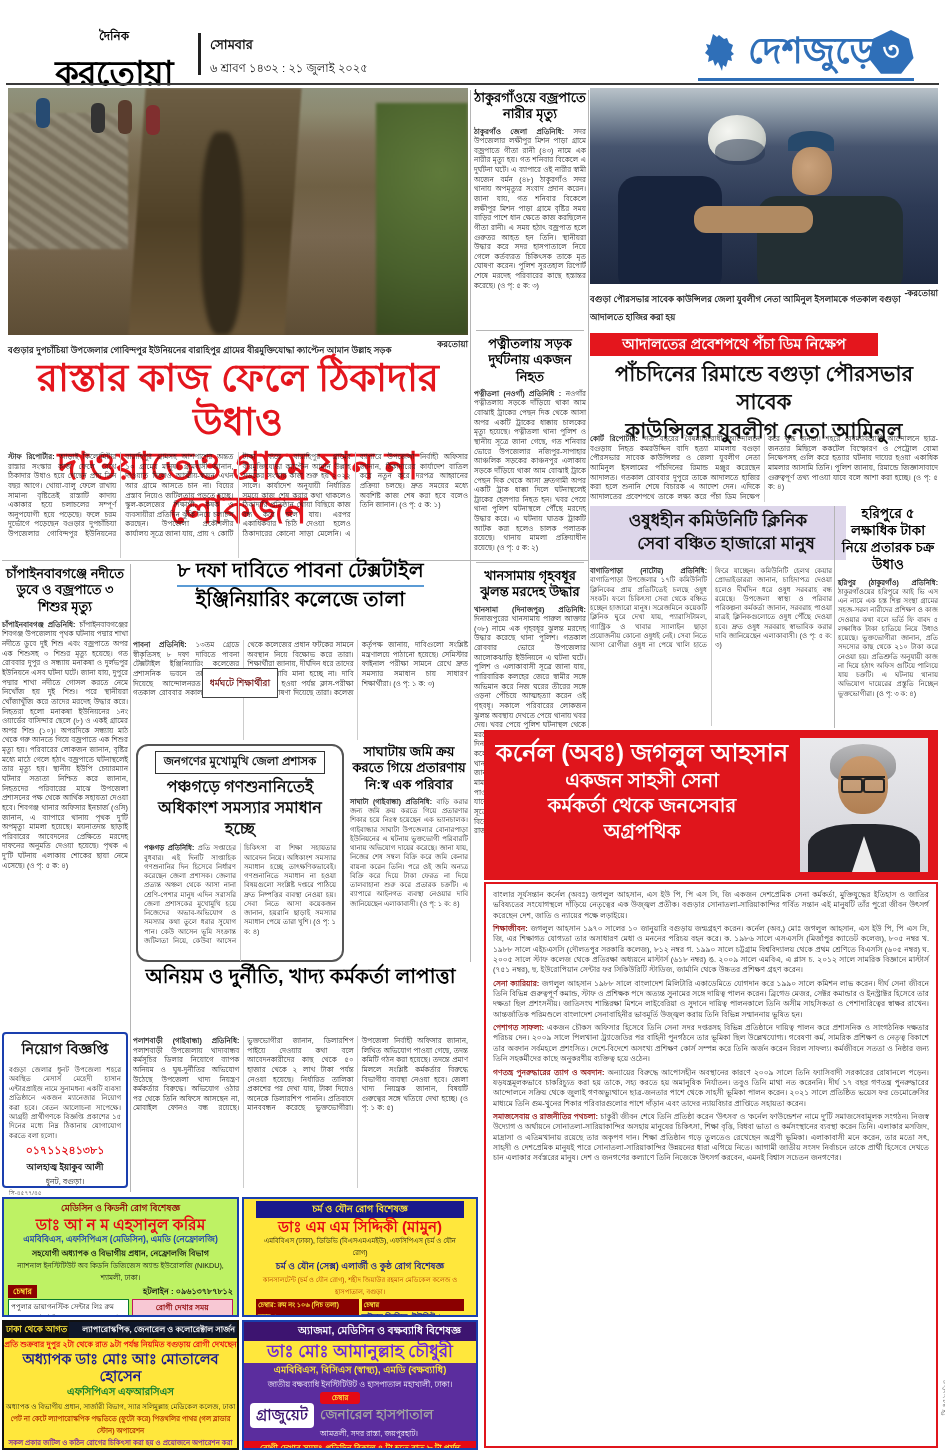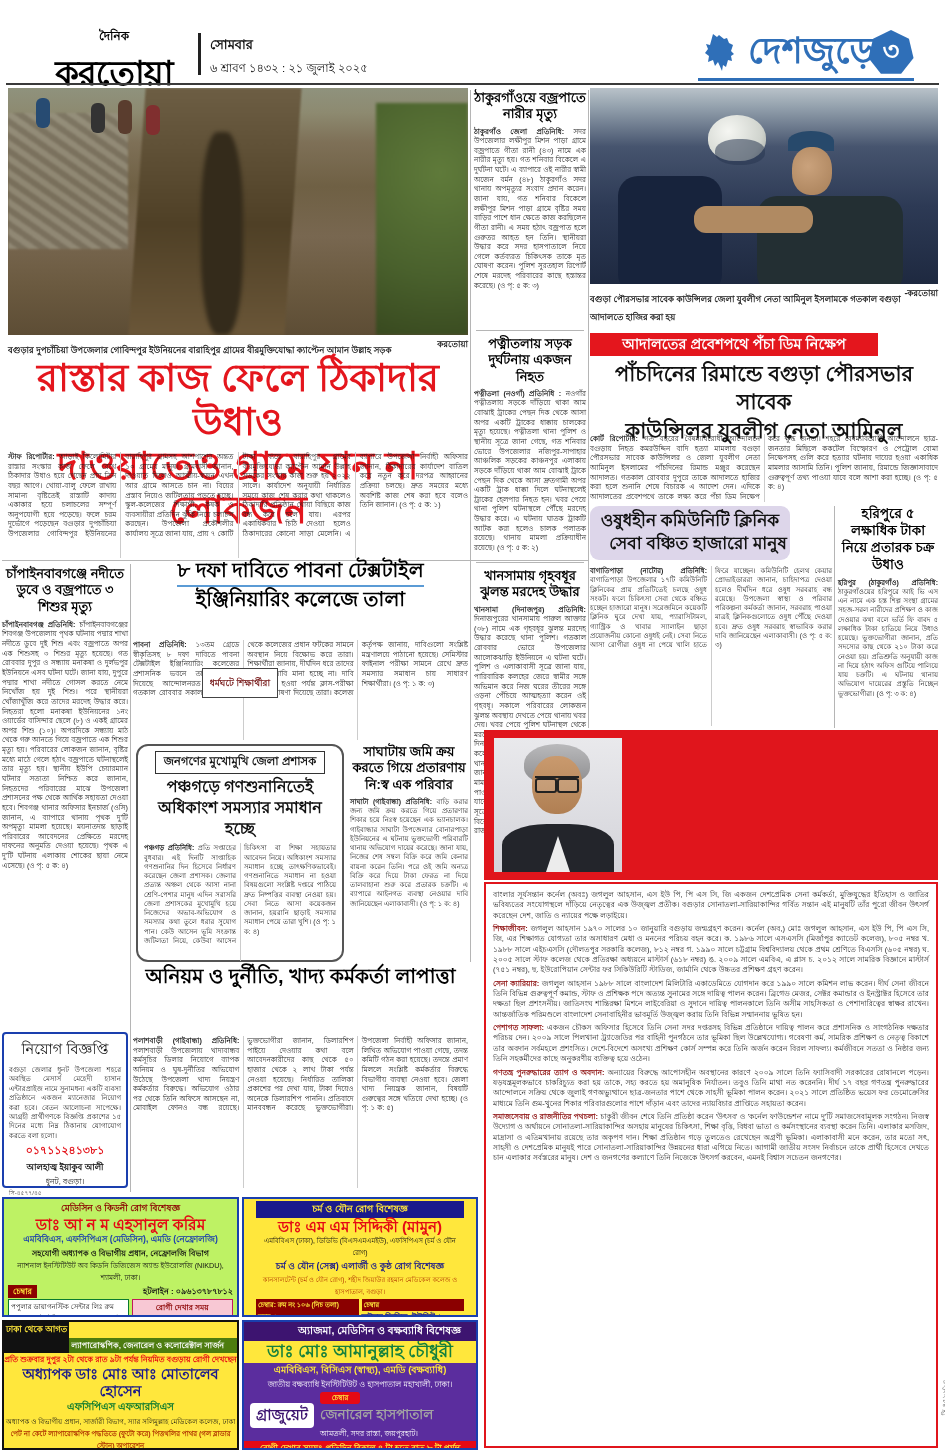--- a/index.html
+++ b/index.html
@@ -126,21 +126,21 @@
 
   <div class="abs" style="left:2px;top:566px;width:126px;">
     <div class="sm-hl ctr">চাঁপাইনবাবগঞ্জে নদীতে ডুবে ও বজ্রপাতে ৩ শিশুর মৃত্যু</div>
     <div class="bd just" style="margin-top:5px;">
       <b class="byl">চাঁপাইনবাবগঞ্জ প্রতিনিধি:</b>
       <span>চাঁপাইনবাবগঞ্জের শিবগঞ্জ উপজেলায় পৃথক ঘটনায় পদ্মার শাখা নদীতে ডুবে দুই শিশু এবং বজ্রপাতে অপর এক শিশুসহ ৩ শিশুর মৃত্যু হয়েছে। গত রোববার দুপুর ও সন্ধ্যায় মনাকষা ও দুর্লভপুর ইউনিয়নে এসব ঘটনা ঘটে। জানা যায়, দুপুরে পদ্মার শাখা নদীতে গোসল করতে নেমে নিখোঁজ হয় দুই শিশু। পরে স্থানীয়রা খোঁজাখুঁজি করে তাদের মরদেহ উদ্ধার করে। নিহতরা হলো মনাকষা ইউনিয়নের ১নং ওয়ার্ডের বাসিন্দার ছেলে (৮) ও একই গ্রামের অপর শিশু (১০)। অপরদিকে সন্ধ্যায় মাঠ থেকে গরু আনতে গিয়ে বজ্রপাতে এক শিশুর মৃত্যু হয়। পরিবারের লোকজন জানান, বৃষ্টির মধ্যে মাঠে গেলে হঠাৎ বজ্রপাতে ঘটনাস্থলেই তার মৃত্যু হয়। স্থানীয় ইউপি চেয়ারম্যান ঘটনার সত্যতা নিশ্চিত করে জানান, নিহতদের পরিবারের মাঝে উপজেলা প্রশাসনের পক্ষ থেকে আর্থিক সহায়তা দেওয়া হবে। শিবগঞ্জ থানার অফিসার ইনচার্জ (ওসি) জানান, এ ব্যাপারে থানায় পৃথক দু'টি অপমৃত্যু মামলা হয়েছে। ময়নাতদন্ত ছাড়াই পরিবারের আবেদনের প্রেক্ষিতে মরদেহ দাফনের অনুমতি দেওয়া হয়েছে। পৃথক এ দু'টি ঘটনায় এলাকায় শোকের ছায়া নেমে এসেছে। (ও পৃ: ৫ ক: ৪)</span>
     </div>
   </div>
 
   <div class="abs niyog" style="left:2px;top:1032px;width:126px;height:156px;">
-    <div class="ctr" style="font-size:14.5px;font-weight:normal;">নিয়োগ বিজ্ঞপ্তি</div>
+    <div class="ctr" style="font-size:14.5px;font-weight:bold;">নিয়োগ বিজ্ঞপ্তি</div>
     <div class="bd just" style="margin-top:3px;font-size:7px;">বগুড়া জেলার ধুনট উপজেলা শহরে অবস্থিত মেসার্স মেহেদী হাসান এন্টারপ্রাইজ নামে সুনামধন্য একটি ব্যবসা প্রতিষ্ঠানে একজন ম্যানেজার নিয়োগ করা হবে। বেতন আলোচনা সাপেক্ষে। আগ্রহী প্রার্থীগণকে বিজ্ঞপ্তি প্রকাশের ১৫ দিনের মধ্যে নিম্ন ঠিকানায় যোগাযোগ করতে বলা হলো।</div>
     <div class="ctr" style="color:#e4161d;font-weight:bold;font-size:11px;margin-top:2px;">০১৭১১২৪১৩৮১</div>
     <div class="ctr" style="font-weight:bold;font-size:8.6px;">আলহাজ্ব ইয়াকুব আলী</div>
     <div class="ctr" style="font-size:7.6px;">ধুনট, বগুড়া।</div>
     <div style="font-size:6px;color:#555;">সি-৪৫৭৭/৪৫</div>
   </div>
 
   <div class="abs ctr" style="left:133px;top:558px;width:335px;">
     <div class="mid-hl" style="display:inline-block;border-bottom:2px solid #5b9bd5;padding-bottom:2px;">৮ দফা দাবিতে পাবনা টেক্সটাইল</div>
     <div class="mid-hl">ইঞ্জিনিয়ারিং কলেজে তালা</div>
@@ -216,39 +216,45 @@
   <div class="abs kicker-bar" style="left:590px;top:333px;width:288px;height:23px;">আদালতের প্রবেশপথে পঁচা ডিম নিক্ষেপ</div>
   <div class="abs ctr" style="left:590px;top:360px;width:348px;">
     <div style="font-size:21px;font-weight:bold;line-height:1.35;">পাঁচদিনের রিমান্ডে বগুড়া পৌরসভার সাবেক</div>
     <div style="font-size:21px;font-weight:bold;line-height:1.35;">কাউন্সিলর যুবলীগ নেতা আমিনুল</div>
   </div>
   <div class="abs bd cols2 just" style="left:590px;top:434px;width:348px;height:68px;">
     <b class="byl">কোর্ট রিপোর্টার:</b>
     <span>গত বছরের বৈষম্যবিরোধী আন্দোলনে বগুড়ায় নিহত কমরউদ্দিন বাদি হত্যা মামলায় বগুড়া পৌরসভার সাবেক কাউন্সিলর ও জেলা যুবলীগ নেতা আমিনুল ইসলামের পাঁচদিনের রিমান্ড মঞ্জুর করেছেন আদালত। গতকাল রোববার দুপুরে তাকে আদালতে হাজির করা হলে শুনানি শেষে বিচারক এ আদেশ দেন। এদিকে আদালতের প্রবেশপথে তাকে লক্ষ্য করে পঁচা ডিম নিক্ষেপ করে ক্ষুব্ধ জনতা। শহরে বৈষম্যবিরোধী আন্দোলনে ছাত্র-জনতার মিছিলে ককটেল বিস্ফোরণ ও পেট্রোল বোমা নিক্ষেপসহ গুলি করে হত্যার ঘটনায় দায়ের হওয়া একাধিক মামলার আসামি তিনি। পুলিশ জানায়, রিমান্ডে জিজ্ঞাসাবাদে গুরুত্বপূর্ণ তথ্য পাওয়া যাবে বলে আশা করা হচ্ছে। (ও পৃ: ৫ ক: ৪)</span>
   </div>
 
-  <div class="abs ctr" style="left:590px;top:506px;width:200px;background:#ddd6ea;padding:4px 0;border-radius:9px;">
+  <div class="abs ctr" style="left:590px;top:506px;width:256px;background:#ddd6ea;padding:4px 0;">
     <div style="font-size:17px;font-weight:bold;line-height:1.35;">ওষুধহীন কমিউনিটি ক্লিনিক</div>
     <div style="font-size:17px;font-weight:bold;line-height:1.35;padding-left:16px;">সেবা বঞ্চিত হাজারো মানুষ</div>
   </div>
   <div class="abs bd cols2 just" style="left:590px;top:566px;width:242px;height:160px;font-size:6.9px;">
     <b class="byl">বাগাতিপাড়া (নাটোর) প্রতিনিধি:</b>
     <span>বাগাতিপাড়া উপজেলার ১৭টি কমিউনিটি ক্লিনিকের প্রায় প্রতিটিতেই চলছে ওষুধ সংকট। ফলে চিকিৎসা সেবা থেকে বঞ্চিত হচ্ছেন হাজারো মানুষ। সরেজমিনে কয়েকটি ক্লিনিক ঘুরে দেখা যায়, প্যারাসিটামল, গ্যাস্ট্রিক ও খাবার স্যালাইন ছাড়া প্রয়োজনীয় কোনো ওষুধই নেই। সেবা নিতে আসা রোগীরা ওষুধ না পেয়ে খালি হাতে ফিরে যাচ্ছেন। কমিউনিটি হেলথ কেয়ার প্রোভাইডাররা জানান, চাহিদাপত্র দেওয়া হলেও দীর্ঘদিন ধরে ওষুধ সরবরাহ বন্ধ রয়েছে। উপজেলা স্বাস্থ্য ও পরিবার পরিকল্পনা কর্মকর্তা জানান, সরবরাহ পাওয়া মাত্রই ক্লিনিকগুলোতে ওষুধ পৌঁছে দেওয়া হবে। দ্রুত ওষুধ সরবরাহ স্বাভাবিক করার দাবি জানিয়েছেন এলাকাবাসী। (ও পৃ: ৫ ক: ৩)</span>
   </div>
   <div class="abs vline" style="left:834px;top:506px;height:222px;"></div>
 
   <div class="abs" style="left:838px;top:506px;width:100px;">
     <div class="sm-hl ctr" style="font-size:13.5px;">হরিপুরে ৫ লক্ষাধিক টাকা নিয়ে প্রতারক চক্র উধাও</div>
     <div class="bd just" style="margin-top:4px;font-size:6.9px;">
       <b class="byl">হরিপুর (ঠাকুরগাঁও) প্রতিনিধি:</b>
       <span>ঠাকুরগাঁওয়ের হরিপুরে আই ভি এস এন নামে এক হস্ত শিল্প সংস্থা গ্রামের সহজ-সরল নারীদের প্রশিক্ষণ ও কাজ দেওয়ার কথা বলে ভর্তি ফি বাবদ ৫ লক্ষাধিক টাকা হাতিয়ে নিয়ে উধাও হয়েছে। ভুক্তভোগীরা জানান, প্রতি সদস্যের কাছ থেকে ২১০ টাকা করে নেওয়া হয়। প্রতিশ্রুতি অনুযায়ী কাজ না দিয়ে হঠাৎ অফিস গুটিয়ে পালিয়ে যায় চক্রটি। এ ঘটনায় থানায় অভিযোগ দায়েরের প্রস্তুতি নিচ্ছেন ভুক্তভোগীরা। (ও পৃ: ৩ ক: ৪)</span>
     </div>
   </div>
 
   <div class="abs feat-box" style="left:484px;top:730px;width:454px;height:150px;">
+    <div style="flex:1;text-align:center;">
+      <div class="feat-hl1">কর্নেল (অবঃ) জগলুল আহসান</div>
+      <div class="feat-hl2">একজন সাহসী সেনা</div>
+      <div class="feat-hl2">কর্মকর্তা থেকে জনসেবার</div>
+      <div class="feat-hl2">অগ্রপথিক</div>
+    </div>
     <div class="portrait">
       <div class="po-hair"></div>
       <div class="po-face"></div>
       <div class="po-glass">
           <i></i>
           <i></i>
         </div>
       <div class="po-suit"></div>
       <div class="po-shirt"></div>
     </div>
@@ -302,34 +308,34 @@
         <div style="color:#1a1a8c;font-weight:bold;font-size:8.4px;">ডক্টরস ক্লিনিক, ইউনিট-২</div>
         <div style="font-size:6.4px;">ঠনঠনিয়া, শেরপুর রোড, বগুড়া।</div>
 
       </div>
     </div>
   </div>
 
   <div class="abs ad adC" style="left:2px;top:1320px;width:237px;height:130px;padding:0;">
     <div style="display:flex;">
       <span class="strip" style="background:#111;color:#ffe73c;font-weight:bold;font-size:8.6px;white-space:nowrap;">ঢাকা থেকে আগত</span>
-      <span class="strip" style="background:#4d7c0f;color:#fff;font-weight:bold;font-size:8px;flex:1;text-align:left;margin-top:16px;">ল্যাপারোস্কপিক, জেনারেল ও কলোরেক্টাল সার্জন</span>
+      <span class="strip" style="background:#0f172a;color:#fff;font-weight:bold;font-size:8px;flex:1;text-align:right;">ল্যাপারোস্কপিক, জেনারেল ও কলোরেক্টাল সার্জন</span>
     </div>
     <div class="ctr" style="color:#e50914;font-weight:bold;font-size:7.8px;">প্রতি শুক্রবার দুপুর ২টা থেকে রাত ৯টা পর্যন্ত নিয়মিত বগুড়ায় রোগী দেখছেন</div>
     <div class="ctr" style="color:#1a1a8c;font-weight:bold;font-size:14.5px;line-height:1.15;">অধ্যাপক ডাঃ মোঃ আঃ মোতালেব হোসেন</div>
     <div class="ctr" style="color:#0a7a2f;font-weight:bold;font-size:10px;">এফসিপিএস এফআরসিএস</div>
     <div class="ctr" style="font-size:7px;">অধ্যাপক ও বিভাগীয় প্রধান, সার্জারী বিভাগ, স্যার সলিমুল্লাহ মেডিকেল কলেজ, ঢাকা</div>
     <div class="ctr" style="color:#b03400;font-size:7px;font-weight:bold;">পেট না কেটে ল্যাপারোস্কপিক পদ্ধতিতে (ফুটো করে) পিত্তথলির পাথর (গল ব্লাডার স্টোন) অপারেশন</div>
     <div class="ctr" style="color:#7a1fa0;font-size:7px;font-weight:bold;">সকল প্রকার জটিল ও কঠিন রোগের চিকিৎসা করা হয় ও প্রয়োজনে অপারেশন করা হয়</div>
 
   </div>
 
   <div class="abs ad adD" style="left:242px;top:1320px;width:236px;height:130px;padding:0;">
     <div class="ctr strip" style="background:#3d1470;color:#fff;font-weight:bold;font-size:10.5px;padding-left:41px;">অ্যাজমা, মেডিসিন ও বক্ষব্যাধি বিশেষজ্ঞ</div>
-    <div class="ctr strip" style="background:#ffe73c;color:#15803d;font-weight:bold;font-size:17px;line-height:1.15;">ডাঃ মোঃ আমানুল্লাহ চৌধুরী</div>
+    <div class="ctr strip" style="background:#ffe73c;color:#6d28d9;font-weight:bold;font-size:17px;line-height:1.15;">ডাঃ মোঃ আমানুল্লাহ চৌধুরী</div>
     <div class="ctr" style="color:#ffe73c;font-weight:bold;font-size:9.5px;">এমবিবিএস, বিসিএস (স্বাস্থ্য), এমডি (বক্ষব্যাধি)</div>
     <div class="ctr" style="font-size:8px;">জাতীয় বক্ষব্যাধি ইনস্টিটিউট ও হাসপাতাল মহাখালী, ঢাকা।</div>
     <div style="display:flex;align-items:center;gap:6px;padding:1px 6px;">
       <span style="background:#fff;color:#3d1470;font-weight:bold;font-size:15px;padding:0 6px;border-radius:4px;">গ্রাজুয়েট</span>
       <span>
         <span style="display:block;background:#e50914;color:#ffe73c;font-size:7px;font-weight:bold;width:40px;text-align:center;border-radius:3px;">চেম্বার</span>
         <span style="display:block;color:#a3a3a3;font-weight:bold;font-size:13.5px;">জেনারেল হাসপাতাল</span>
         <span style="display:block;font-size:7.6px;">আমতলী, সদর রাস্তা, জয়পুরহাট।</span>
       </span>
     </div>

